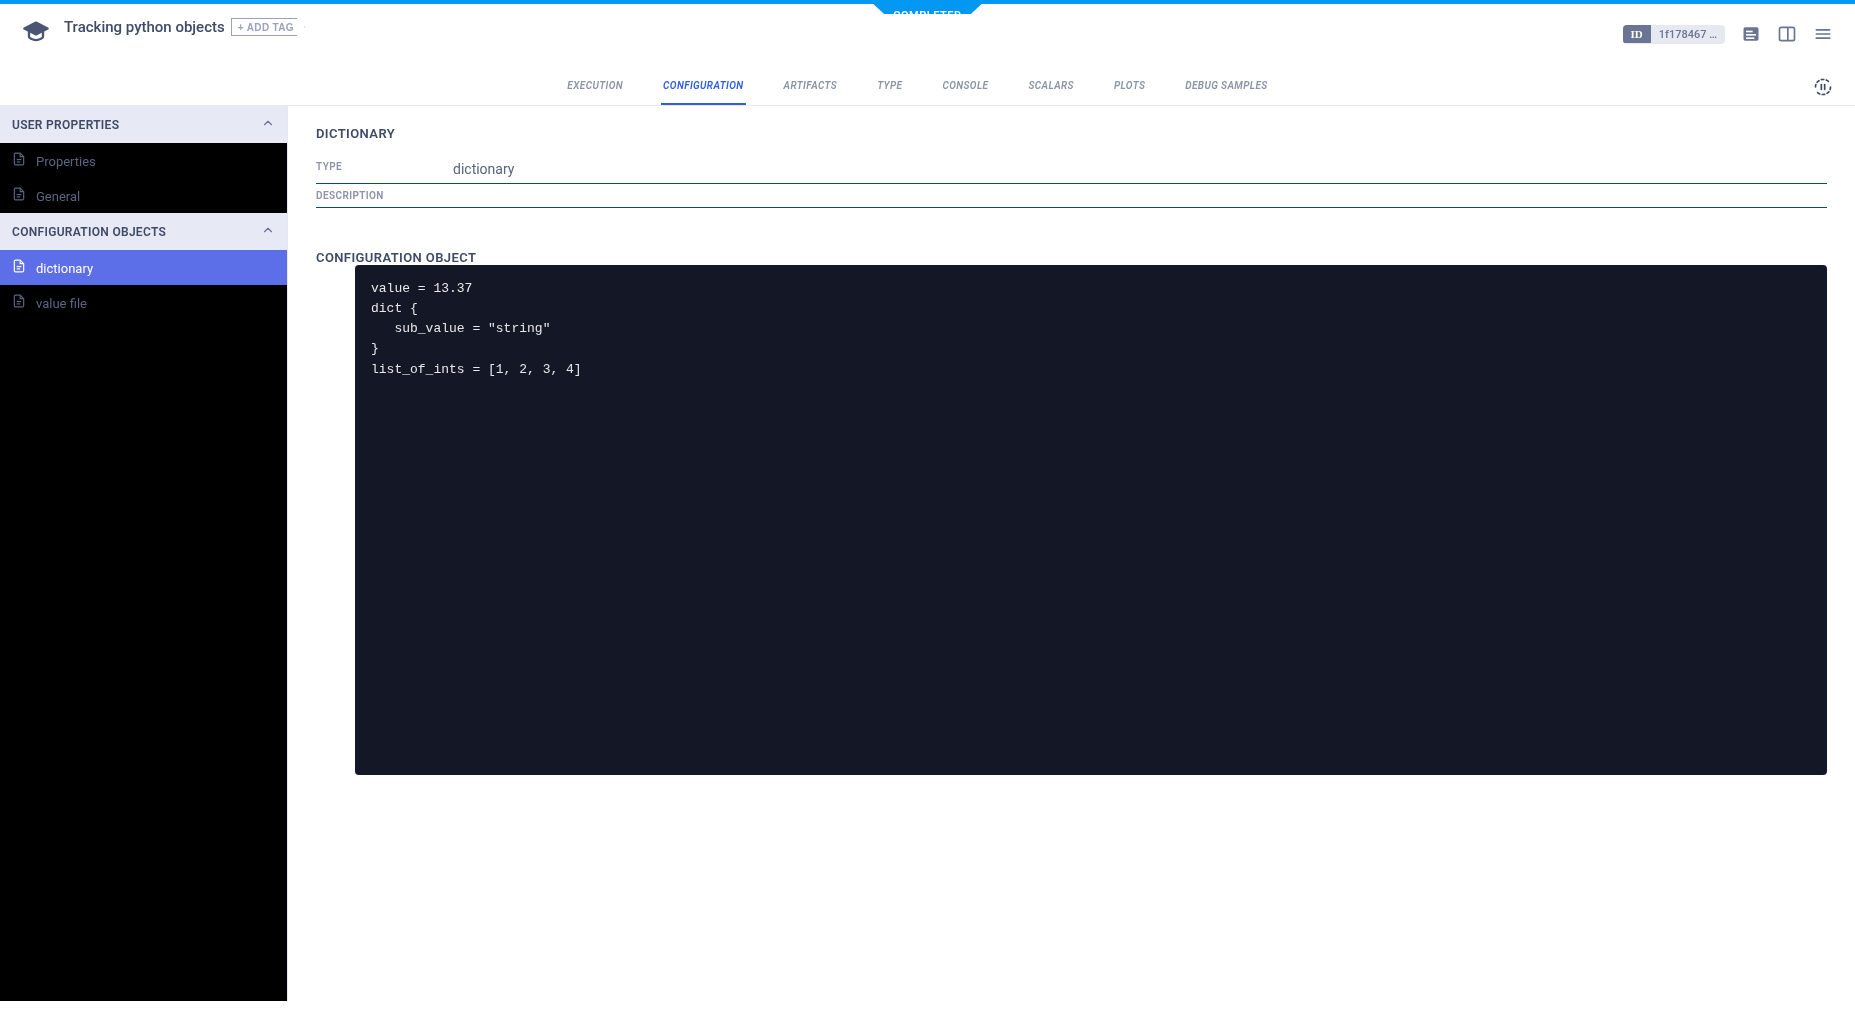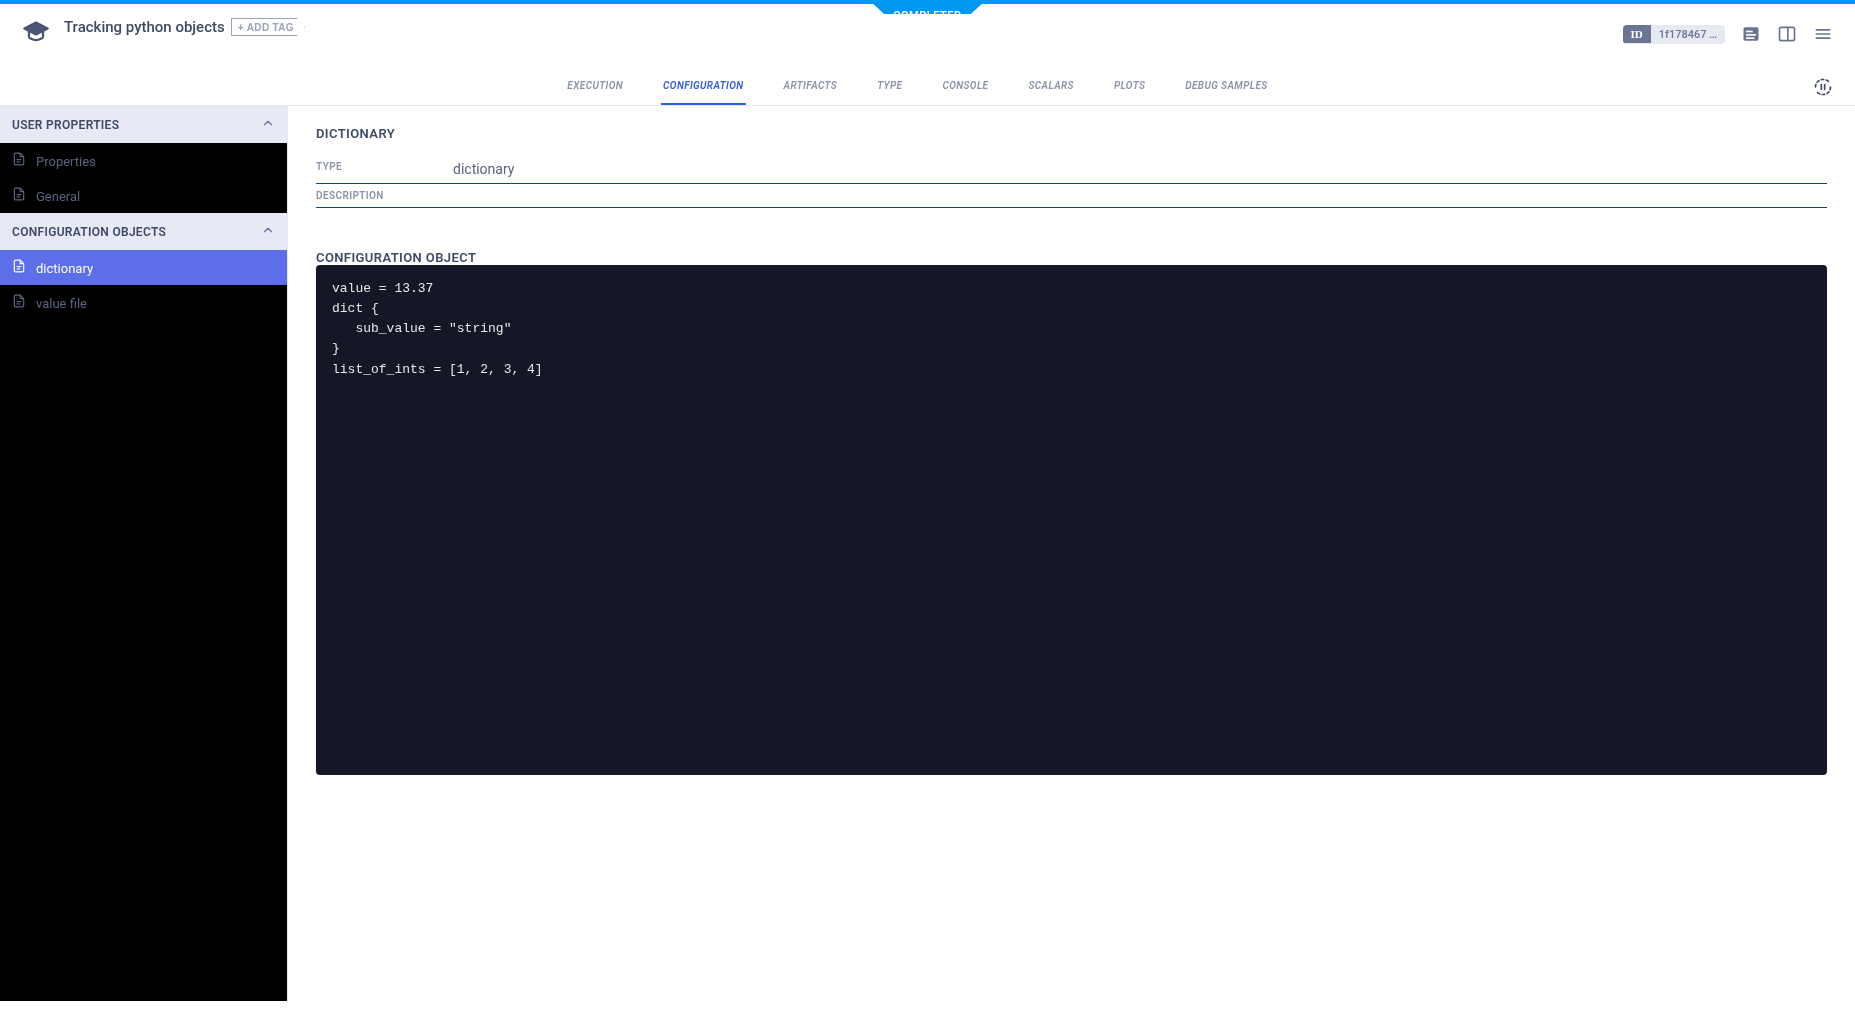--- a/index.html
+++ b/index.html
@@ -206,20 +206,21 @@
   background: #141826;
   color: #e8e8e8;
   font-family: "Courier New", Consolas, monospace;
   font-size: 13px;
   line-height: 1.55;
   padding: 14px 16px;
   border-radius: 4px;
   min-height: 510px;
   white-space: pre;
   overflow: auto;
+  margin-left: 39px;
 }
 </style>
 </head>
 <body>
 
 <div class="top-bar"></div>
 
 <div class="status-badge-wrapper">
   <div class="status-badge">COMPLETED</div>
 </div>

